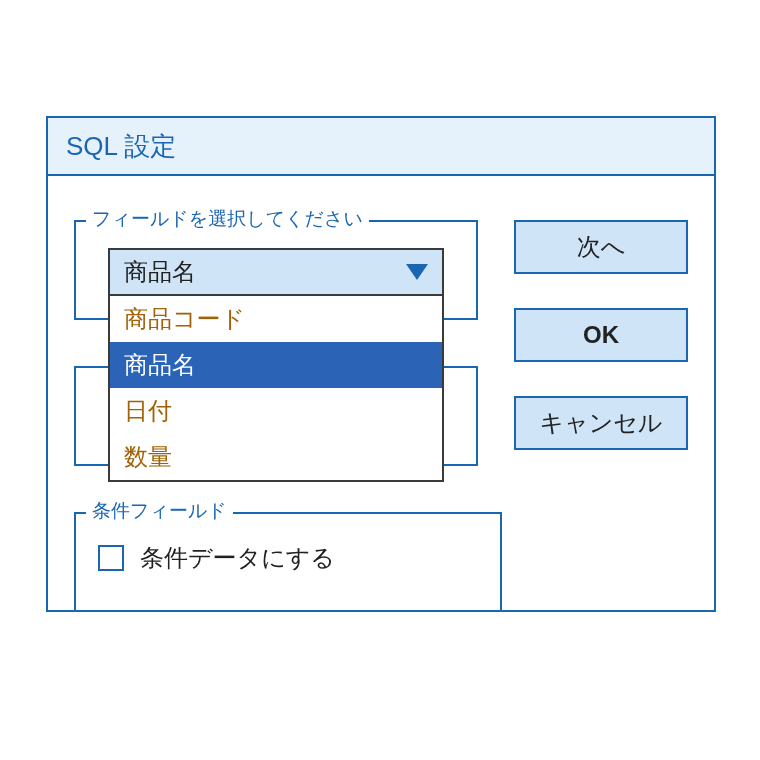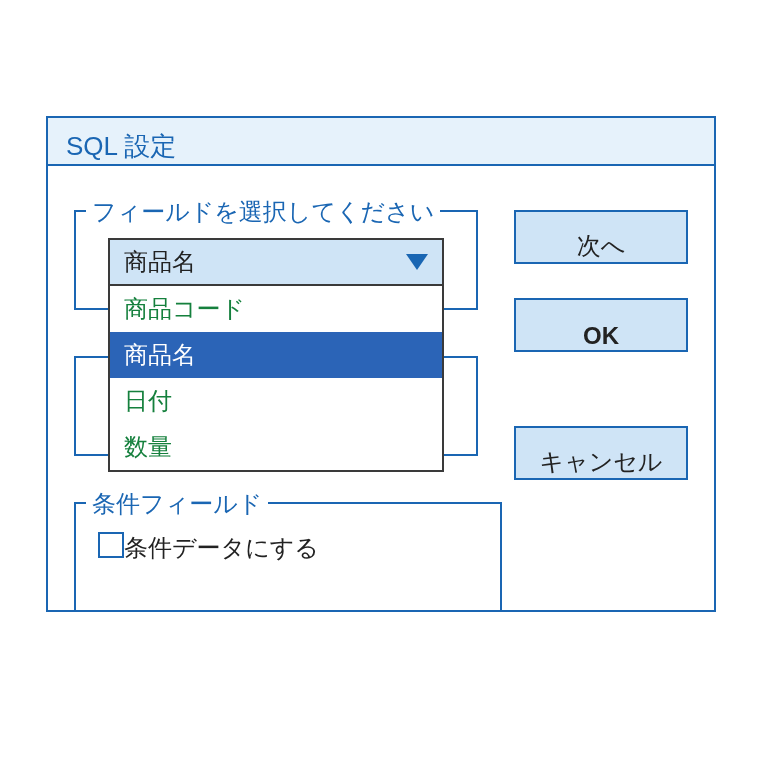--- a/index.html
+++ b/index.html
@@ -9,44 +9,44 @@
     position: absolute;
     left: 46px;
     top: 116px;
     width: 670px;
     height: 496px;
     border: 2px solid #1a66b3;
     background: #ffffff;
     overflow: hidden;
   }
   .titlebar {
-    height: 48px;
+    height: 58px;
     background: #e6f2fb;
     border-bottom: 2px solid #1a66b3;
     display: flex;
-    align-items: flex-end;
+    align-items: center;
     padding-left: 18px;
     color: #1a66b3;
     font-size: 26px;
     font-weight: 500;
   }
   .body { position: relative; width: 100%; height: calc(100% - 58px); }
   .fieldset {
     position: absolute;
     border: 2px solid #1a66b3;
     background: #ffffff;
   }
   .fieldset .legend {
     position: absolute;
     top: -16px;
     left: 10px;
     background: #ffffff;
     padding: 0 6px;
     color: #1a66b3;
-    font-size: 24px;
+    font-size: 19px;
     white-space: nowrap;
   }
   .fs1 { left: 26px; top: 44px; width: 404px; height: 100px; }
   .fs2 { left: 26px; top: 190px; width: 404px; height: 100px; }
   .fs3 { left: 26px; top: 336px; width: 428px; height: 120px; }
   .select-box {
     position: absolute;
     left: 60px;
     top: 72px;
     width: 336px;
@@ -75,55 +75,57 @@
     border-top: none;
     background: #ffffff;
     z-index: 50;
   }
   .dropdown .opt {
     height: 46px;
     display: flex;
     align-items: center;
     padding-left: 14px;
     font-size: 24px;
-    color: #15803d;
+    color: #a16207;
     background: #ffffff;
   }
   .dropdown .opt.selected {
     background: #2b64b7;
     color: #ffffff;
   }
   .checkbox-row {
     position: absolute;
     left: 22px;
     top: 28px;
     display: flex;
+    align-items: center;
+    gap: 16px;
     font-size: 24px;
     color: #222;
   }
   .checkbox {
     width: 26px; height: 26px;
     border: 2px solid #1a66b3;
     background: #ffffff;
   }
   .btn {
     position: absolute;
     width: 174px;
     height: 54px;
     border: 2px solid #1a66b3;
     background: #cfe4f6;
     color: #222;
     font-size: 24px;
     display: flex;
-    align-items: flex-end;
+    align-items: center;
     justify-content: center;
   }
   .btn-next   { left: 466px; top: 44px; }
   .btn-ok     { left: 466px; top: 132px; font-weight: bold; }
-  .btn-cancel { left: 466px; top: 220px; margin-top: 40px; }
+  .btn-cancel { left: 466px; top: 220px; }
 </style>
 </head>
 <body>
 
 <div class="stage">
   <div class="dialog">
     <div class="titlebar">
       <span>SQL 設定</span>
     </div>
     <div class="body">

